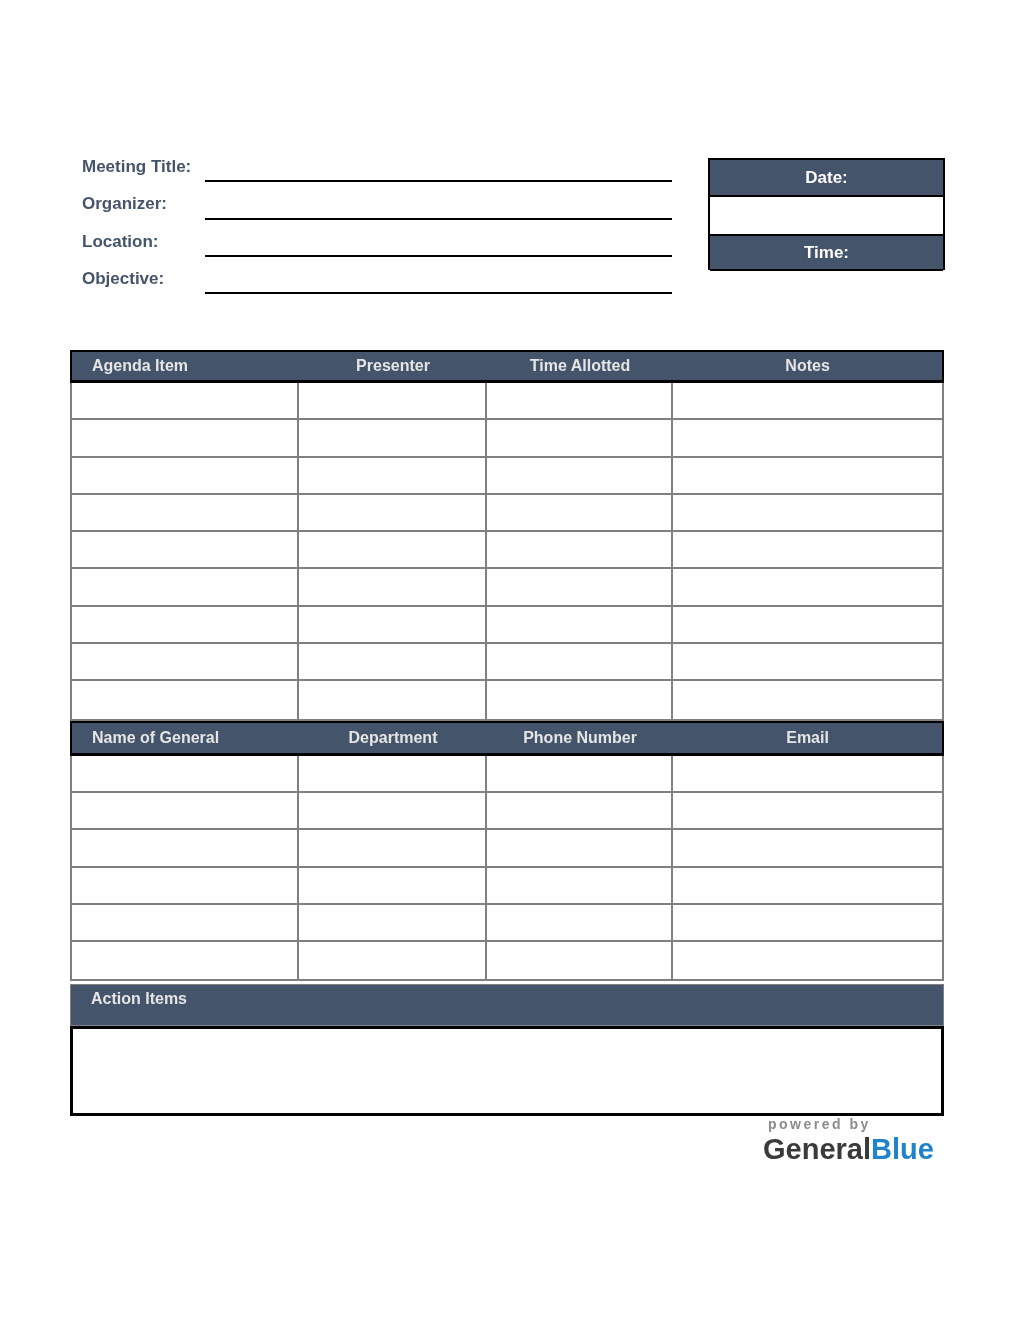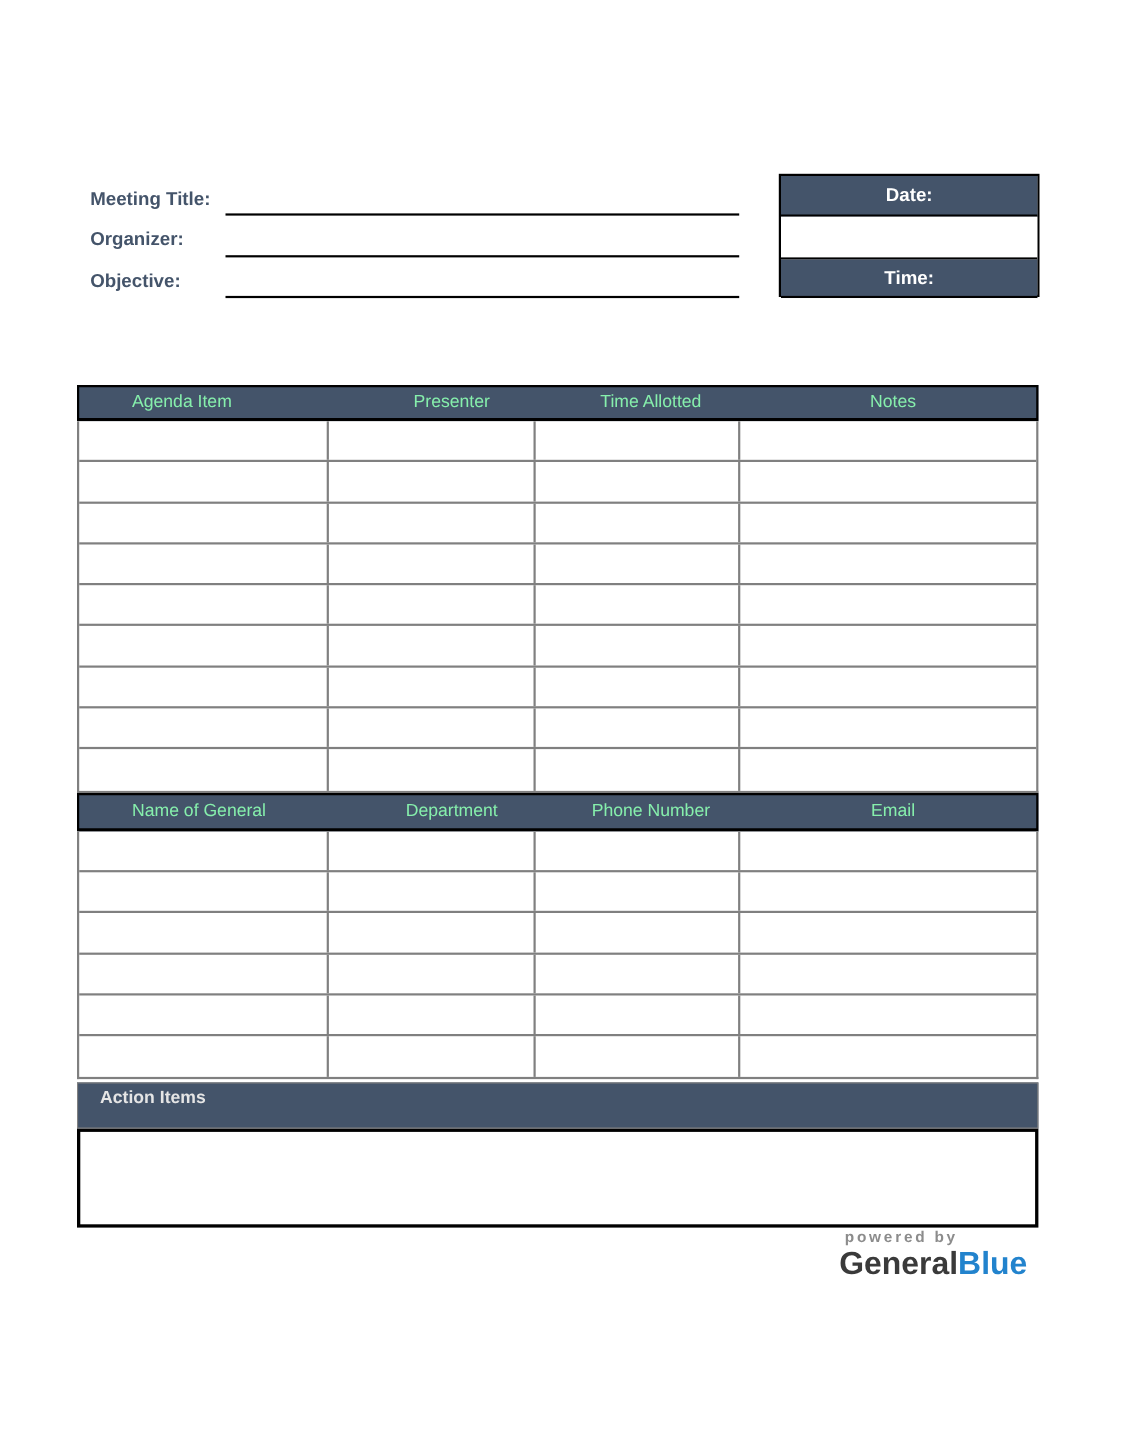--- a/index.html
+++ b/index.html
@@ -18,21 +18,21 @@
     overflow:hidden;
   }
 
   
   .page-title{
     position:absolute;left:80px;top:96px;
     font-size:40px;font-weight:bold;color:var(--accent);
   }
 
   
-  .fields{position:absolute;left:82px;top:160px;width:590px;}
+  .fields{position:absolute;left:82px;top:146px;width:590px;}
   .field-row{position:relative;height:37.3px;}
   .f-label{
     position:absolute;left:0;top:11px;
     font-size:17px;font-weight:bold;color:var(--accent);white-space:nowrap;
   }
   .f-line{
     position:absolute;left:123px;right:0;bottom:1px;height:0;
     border-bottom:2px solid #000;
   }
 
@@ -49,21 +49,21 @@
   .dt-value{height:39px;border-bottom:2px solid #000;background:#fff;}
   .dt-value.last{height:37px;border-bottom:none;}
 
   
   .tables-wrap{position:absolute;left:70px;top:350px;width:874px;}
   .tbl-header{
     display:grid;grid-template-columns:26.1% 21.6% 21.4% 30.9%;
     align-items:center;
     height:33px;background:var(--accent);
     border:2px solid #000;border-bottom-width:3px;
-    color:#86efac;font-weight:normal;font-size:16px;padding-left:28px;
+    color:#e5e5e5;font-weight:bold;font-size:16px;
   }
   .tbl-header.attendees{height:35px;}
   .h-cell{text-align:center;}
   .h-cell.first{text-align:left;padding-left:20px;}
   .tbl-body{
     border-left:2px solid var(--grid);
     border-right:2px solid var(--grid);
     border-bottom:2px solid var(--grid);
     background:#fff;
   }
@@ -103,20 +103,24 @@
   <div class="fields">
     <div class="field-row">
       <span class="f-label">Meeting Title:</span>
       <div class="f-line"></div>
     </div>
     <div class="field-row">
       <span class="f-label">Organizer:</span>
       <div class="f-line"></div>
     </div>
     <div class="field-row">
+      <span class="f-label">Location:</span>
+      <div class="f-line"></div>
+    </div>
+    <div class="field-row">
       <span class="f-label">Objective:</span>
       <div class="f-line"></div>
     </div>
   </div>
 
   <div class="dt-box">
     <div class="dt-header">Date:</div>
     <div class="dt-value"></div>
     <div class="dt-header second">Time:</div>
     <div class="dt-value last"></div>

